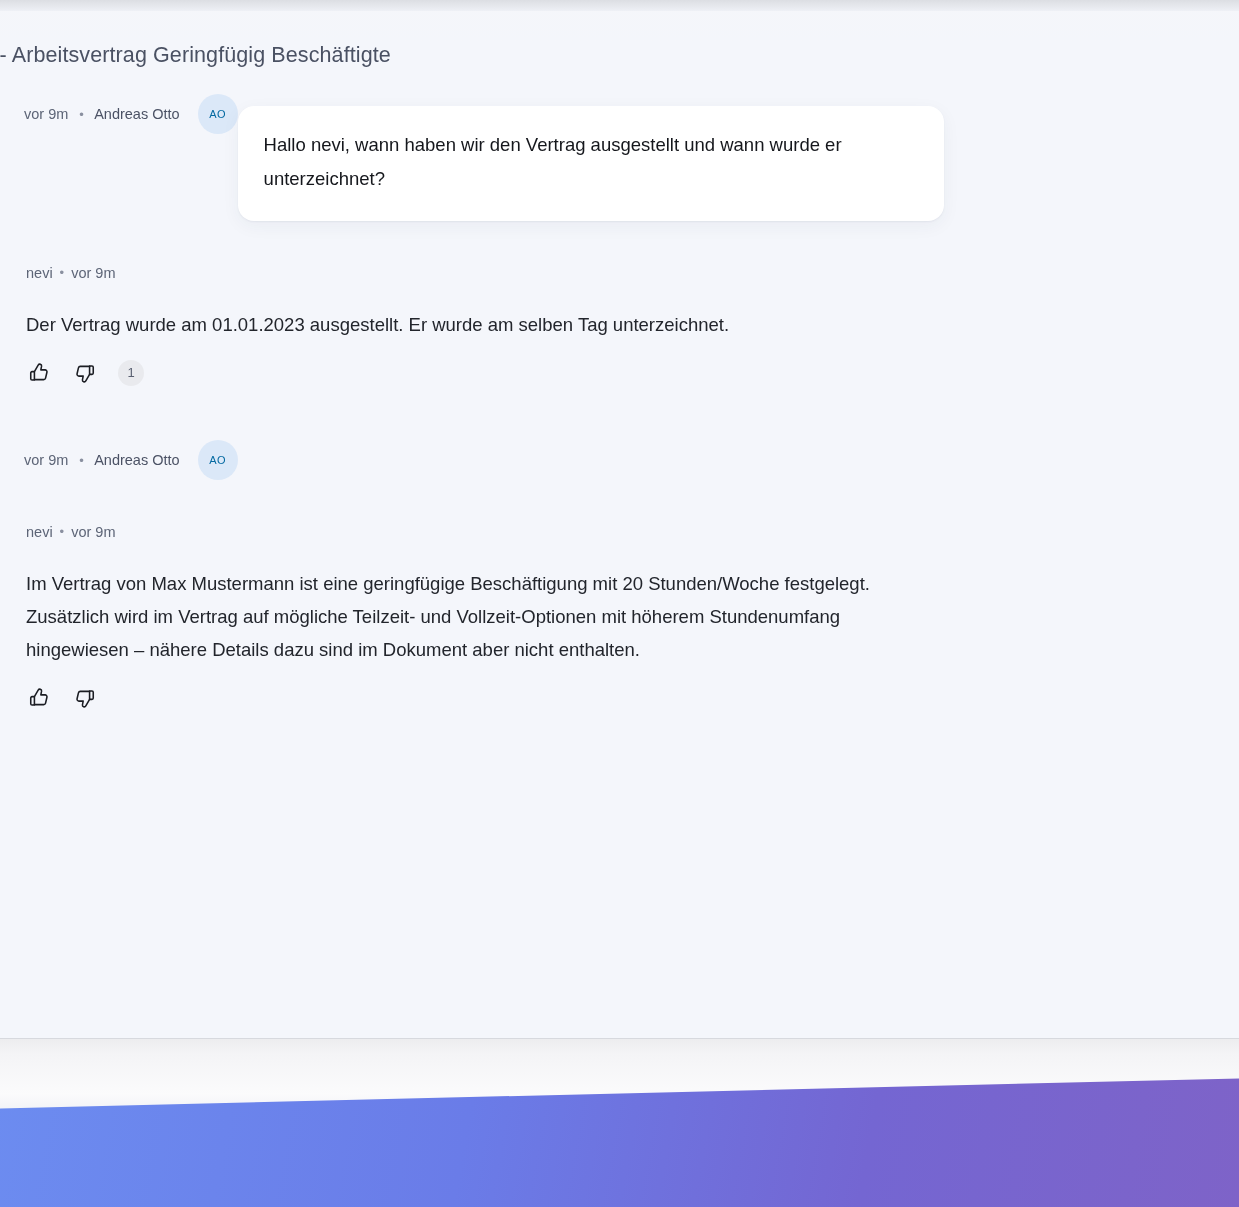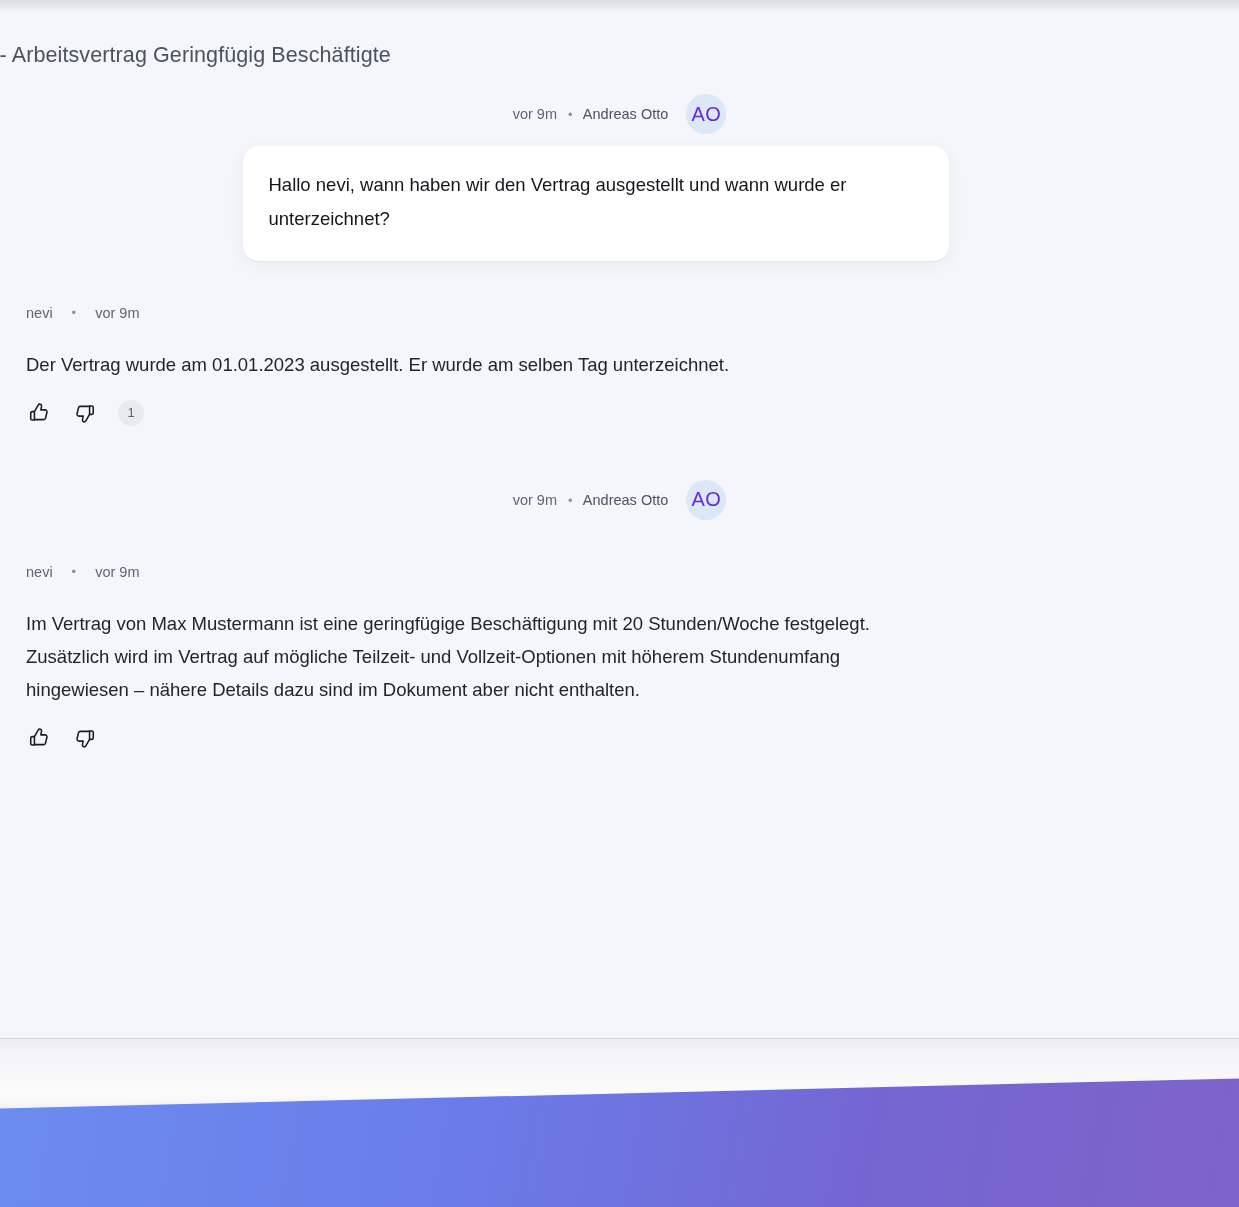--- a/index.html
+++ b/index.html
@@ -82,21 +82,21 @@
     position: absolute;
     left: 0;
     top: 94px;
     width: 1239px;
     height: 820px;
     padding: 0 24px;
     overflow: hidden;
   }
 
   .message-group { width: 100%; }
-  .message-group.user  { display: flex; flex-direction: column; align-items: center; }
+  .message-group.user  { display: flex; align-items: flex-start; }
   .message-group.agent { display: flex; flex-direction: column; align-items: flex-start; }
 
   
   .user-meta {
     display: flex;
     align-items: center;
     gap: 18px;
     margin-right: 0;
     padding-right: 0;
   }
@@ -109,22 +109,22 @@
     display: inline-block;
     padding: 0 7px;
     color: #8a90a0;
     font-size: 13px;
   }
   .meta-name { color: #4b5265; }
   .avatar {
     width: 40px; height: 40px;
     border-radius: 50%;
     background: #dbe8f8;
-    color: #6d28d9;
-    font-size: 20px;
+    color: #0369a1;
+    font-size: 11px;
     letter-spacing: 0.4px;
     display: flex;
     align-items: center;
     justify-content: center;
     flex: 0 0 auto;
   }
 
   .bubble {
     background: #ffffff;
     border-radius: 16px;
@@ -138,21 +138,20 @@
     color: #15171c;
   }
 
   
   .agent-meta {
     display: flex;
     align-items: center;
     font-size: 14.5px;
     color: #5d6577;
     padding-left: 2px;
-    gap: 12px;
   }
   .agent-text {
     margin-top: 28px;
     padding-left: 2px;
     max-width: 900px;
     font-size: 18.5px;
     line-height: 1.78;
     color: #22252c;
   }
 

